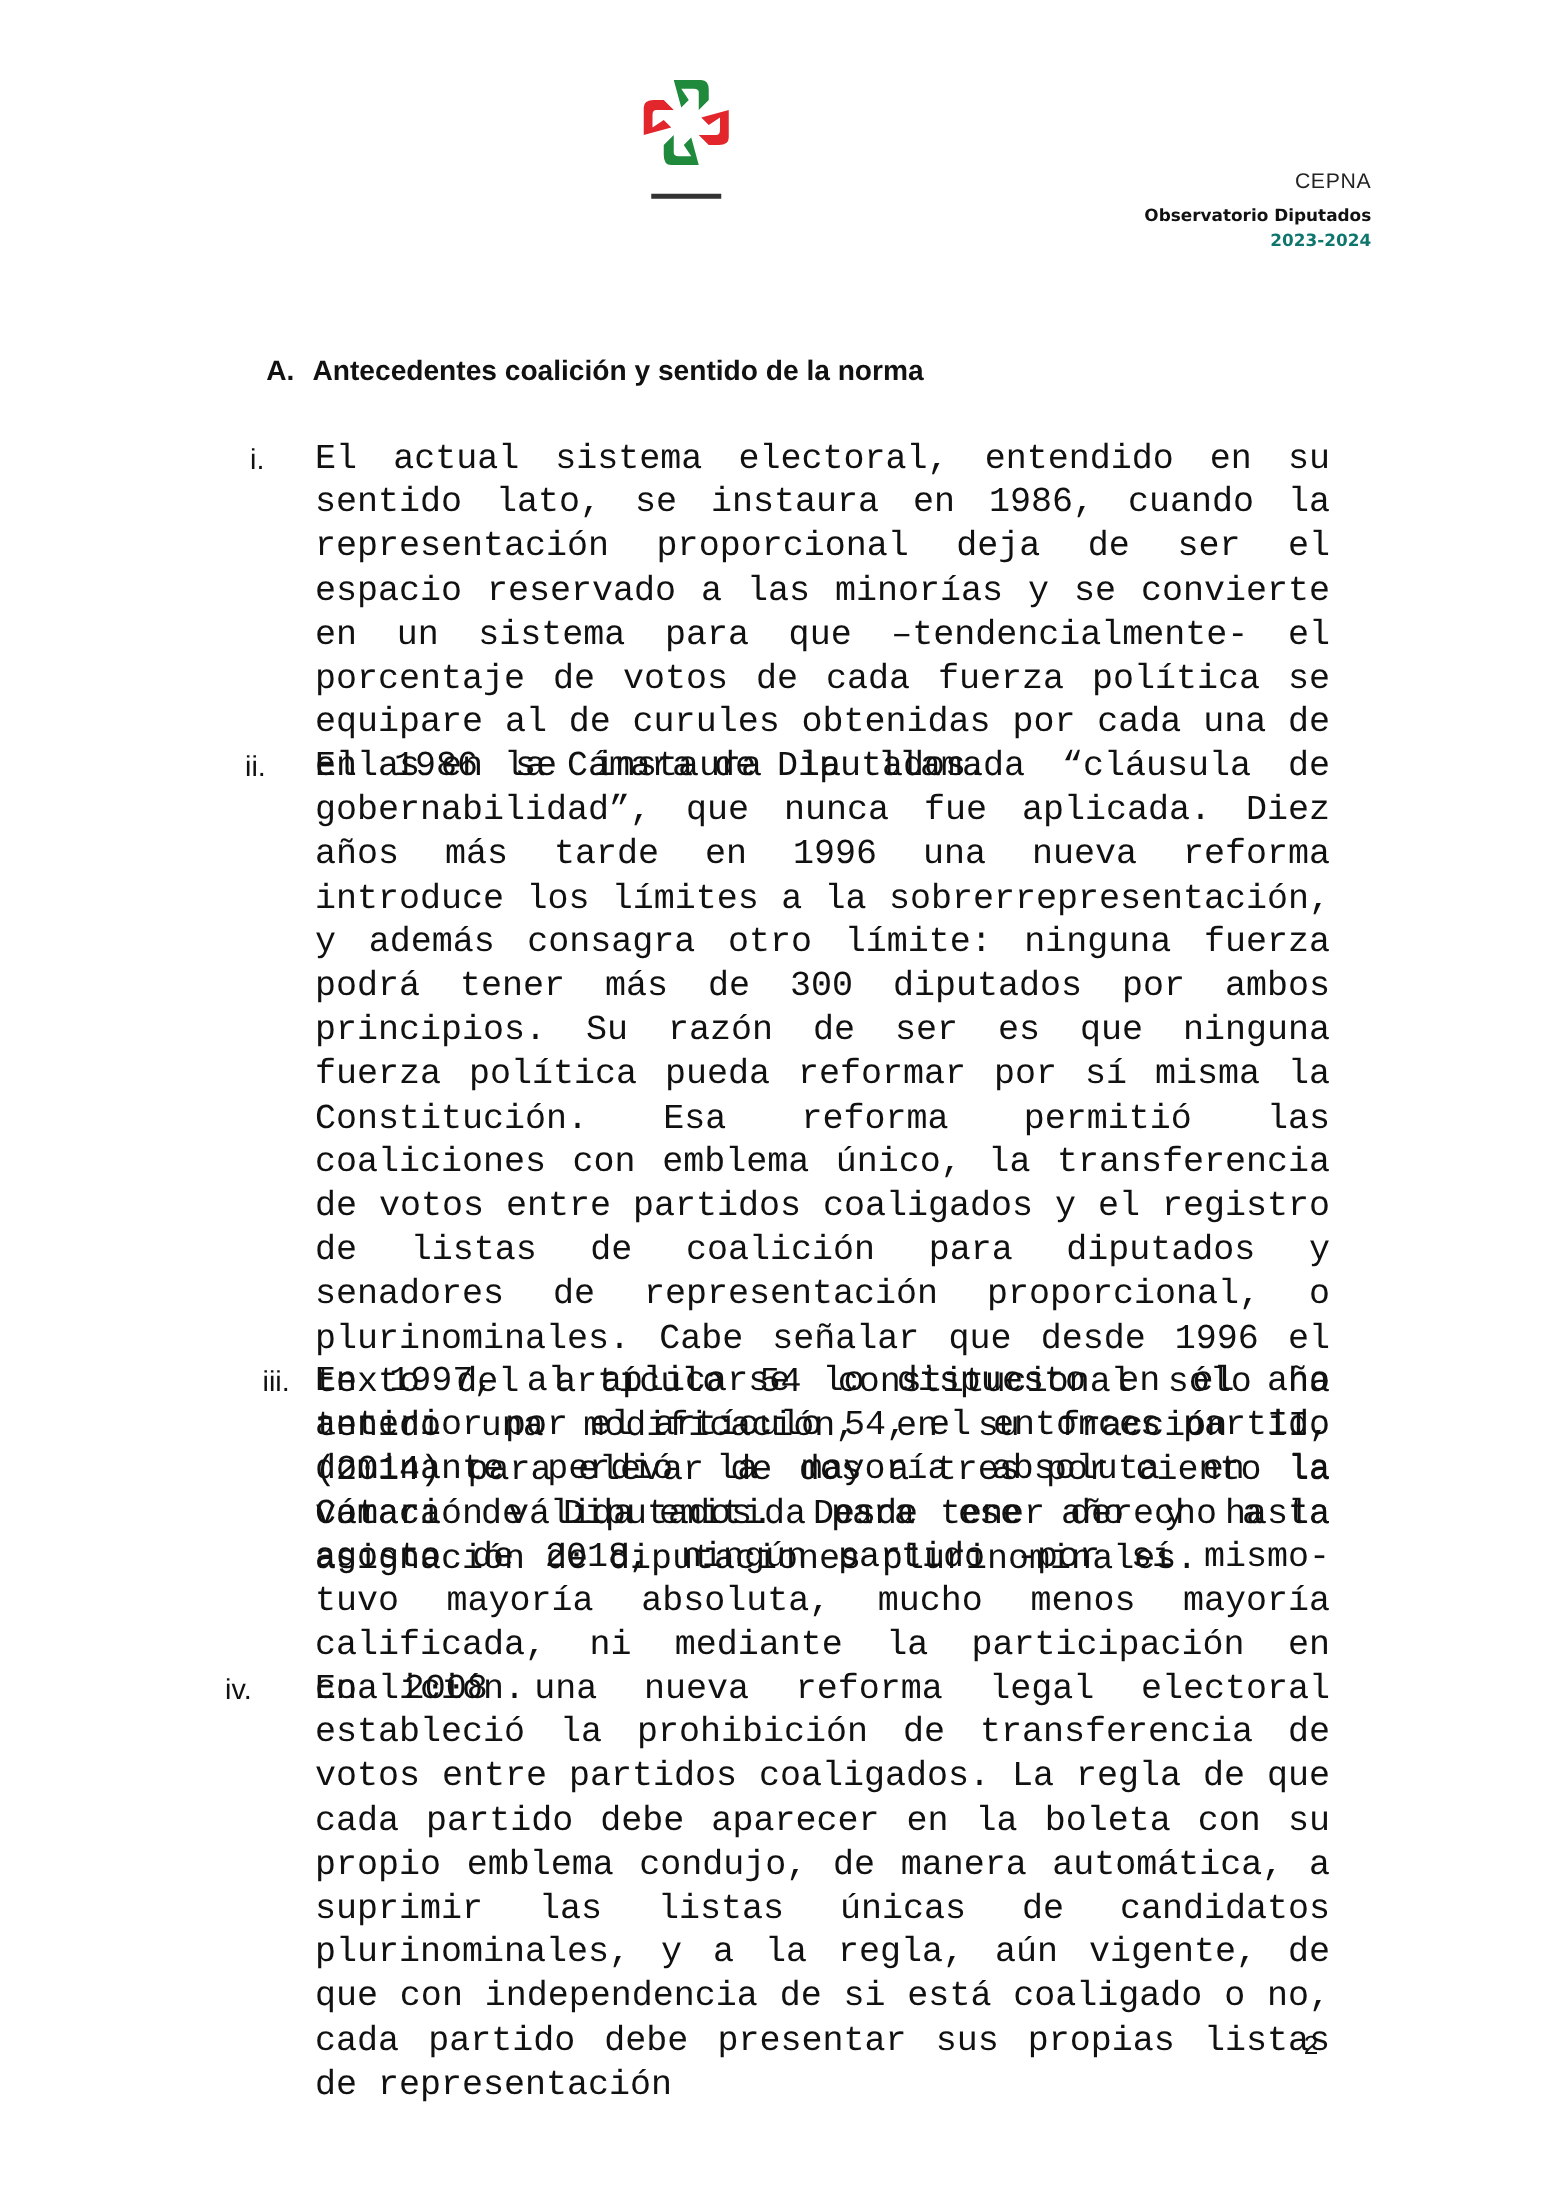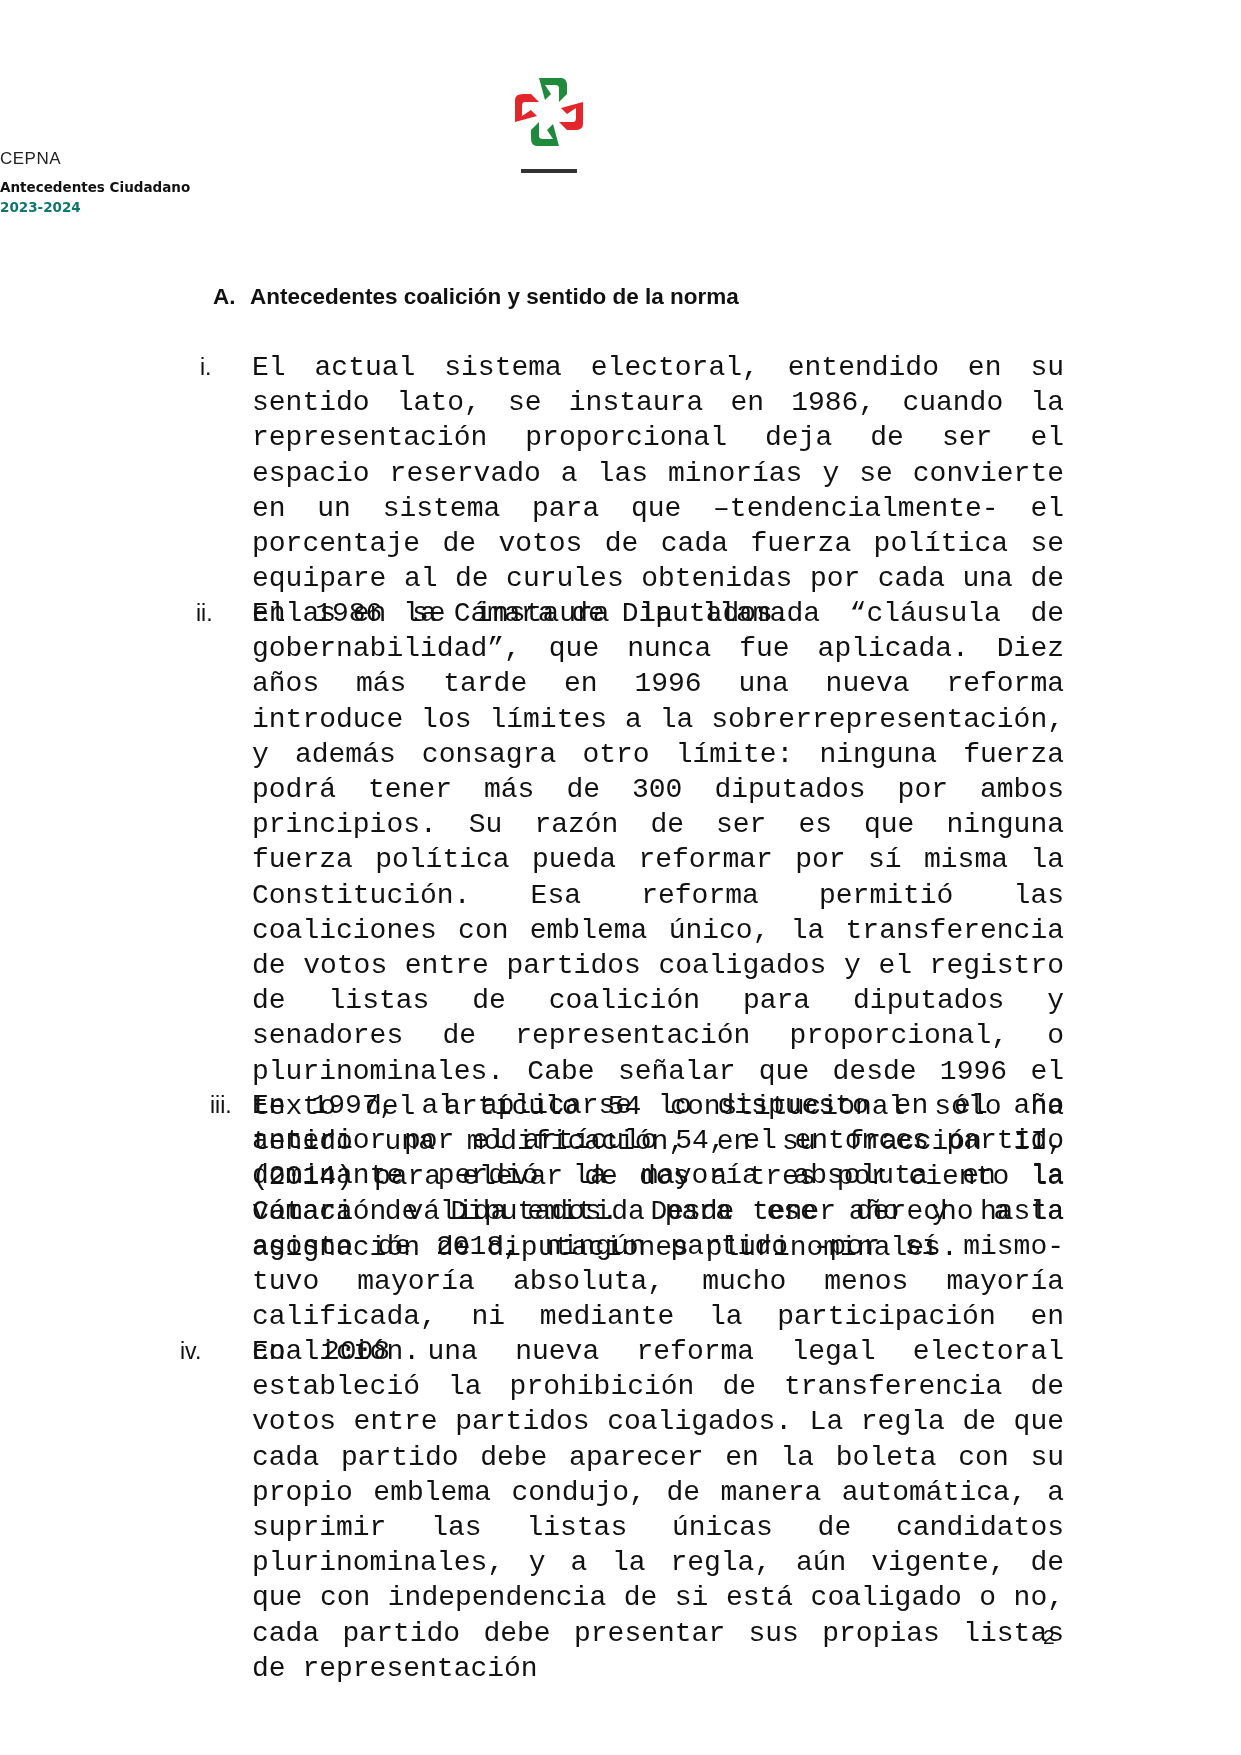--- a/index.html
+++ b/index.html
@@ -1,18 +1,18 @@
 <!DOCTYPE html>
 <html><head>
 <meta charset="utf-8">
 <style>
   html, body { margin: 0; padding: 0; background: #ffffff; }
   body { width: 1241px; height: 1755px; position: relative; overflow: hidden;
          font-family: "DejaVu Sans", sans-serif; color: #111; }
-  .header { position: absolute; left: 0; top: 72px; width: 1097px; text-align: left; }
+  .header { position: absolute; left: 0; top: 58px; width: 1097px; text-align: right; }
   .logo { display: block; margin: 0 auto; width: 80px; height: 80px; }
   .logo-word { font-family: "Liberation Sans", sans-serif; font-size: 17px; letter-spacing: 0.5px;
                color: #222; line-height: 18px; margin-top: -2px; }
   .logo-bar { width: 56px; height: 4px; background: #333; margin: 1px auto 4px; }
   .org-title { font-family: "DejaVu Sans", sans-serif; font-weight: bold; font-size: 13.5px;
                color: #111; line-height: 20px; }
   .org-years { font-family: "DejaVu Sans", sans-serif; font-weight: bold; font-size: 13.5px;
                color: #0f766e; line-height: 20px; }
 
   .section-heading { position: absolute; left: 213px; top: 284px; font-size: 22.5px;
@@ -33,21 +33,21 @@
 
 <div class="header">
   <svg class="logo" viewBox="0 0 80 80">
     <path d="M30 6 L52 6 Q58 6 58 14 L58 22 L50 30 L50 16 Q50 13 46 13 L36 13 L42 22 L36 28 Z" fill="#1f8a3c"></path>
     <path d="M74 30 L74 52 Q74 58 66 58 L58 58 L50 50 L64 50 Q67 50 67 46 L67 36 L58 42 L52 36 Z" fill="#e2262b"></path>
     <path d="M50 74 L28 74 Q22 74 22 66 L22 58 L30 50 L30 64 Q30 67 34 67 L44 67 L38 58 L44 52 Z" fill="#1f8a3c"></path>
     <path d="M6 50 L6 28 Q6 22 14 22 L22 22 L30 30 L16 30 Q13 30 13 34 L13 44 L22 38 L28 44 Z" fill="#e2262b"></path>
   </svg>
   <div class="logo-word">CEPNA</div>
   <div class="logo-bar"></div>
-  <div class="org-title">Antecedentes Ciudadano</div>
+  <div class="org-title">Observatorio Diputados</div>
   <div class="org-years">2023-2024</div>
 </div>
 
 <div class="section-heading">
   <span class="letter">A.</span><span>Antecedentes coalición y sentido de la norma</span>
 </div>
 
 <div class="list-item" style="top:350px;">
   <span class="marker" style="left:200px;top:0;">i.</span>
   <p class="para" style="top:0;">El actual sistema electoral, entendido en su sentido lato, se instaura en 1986, cuando la representación proporcional deja de ser el espacio reservado a las minorías y se convierte en un sistema para que –tendencialmente- el porcentaje de votos de cada fuerza política se equipare al de curules obtenidas por cada una de ellas en la Cámara de Diputados.</p>

